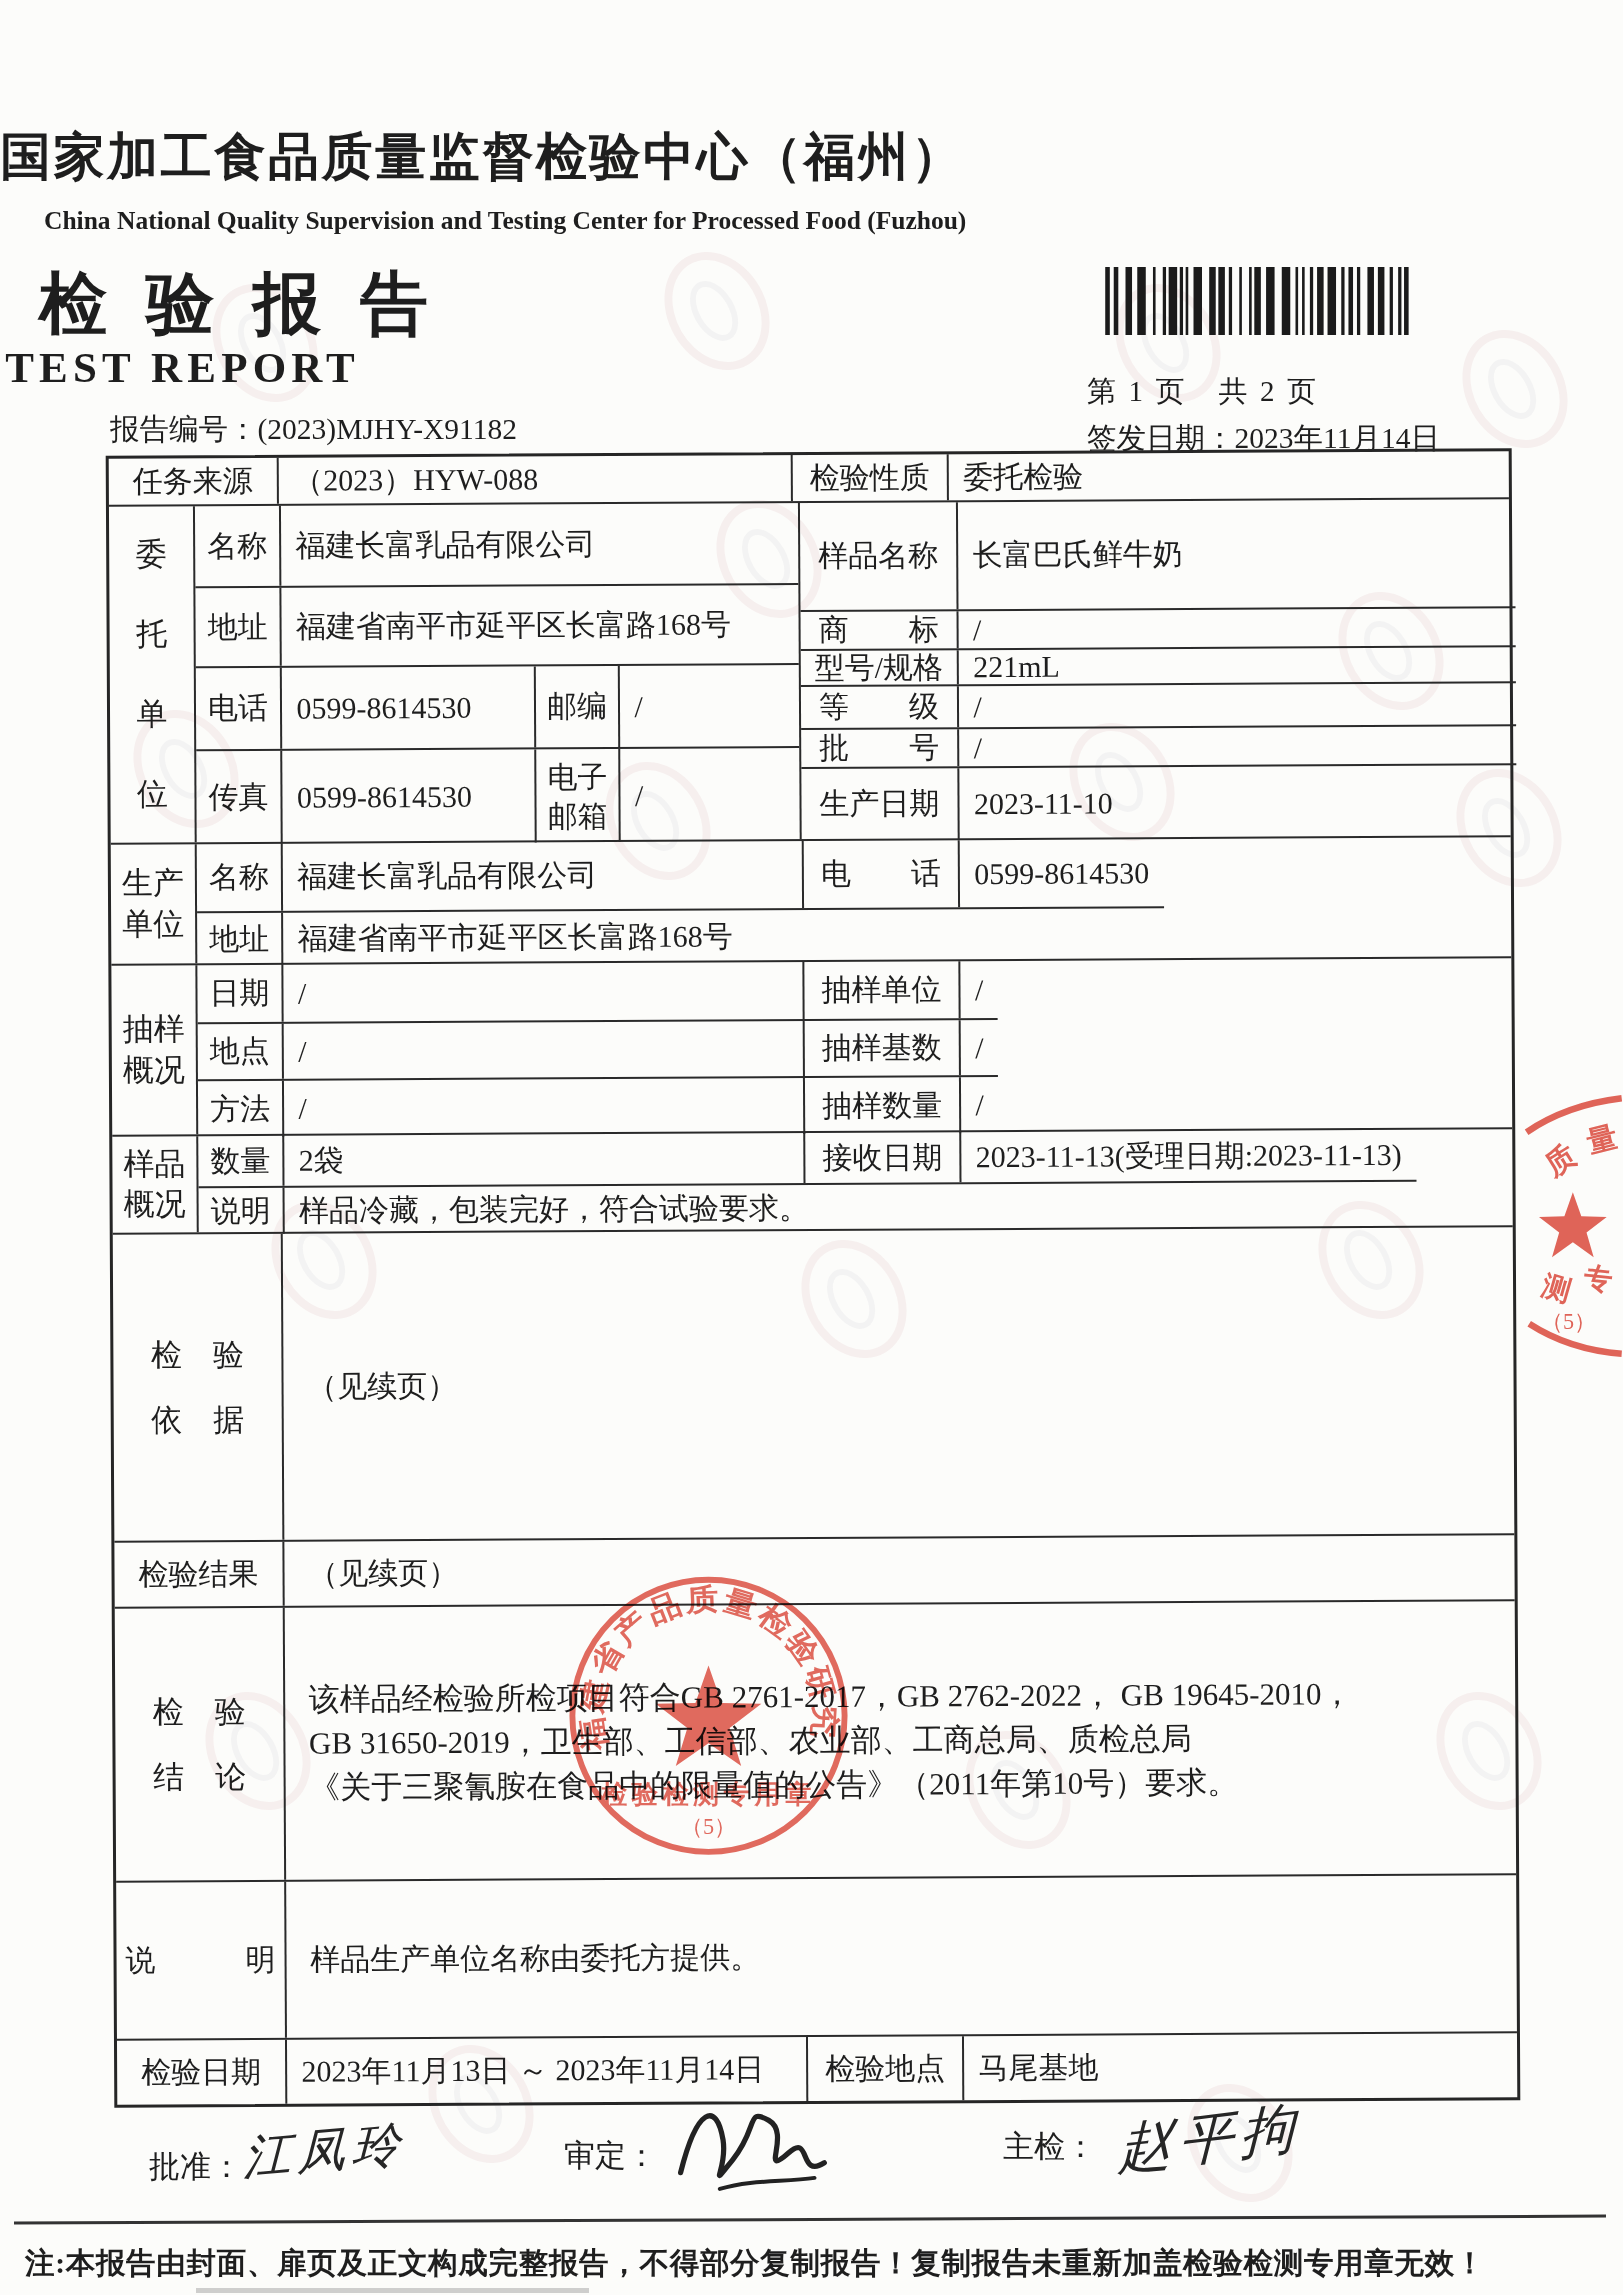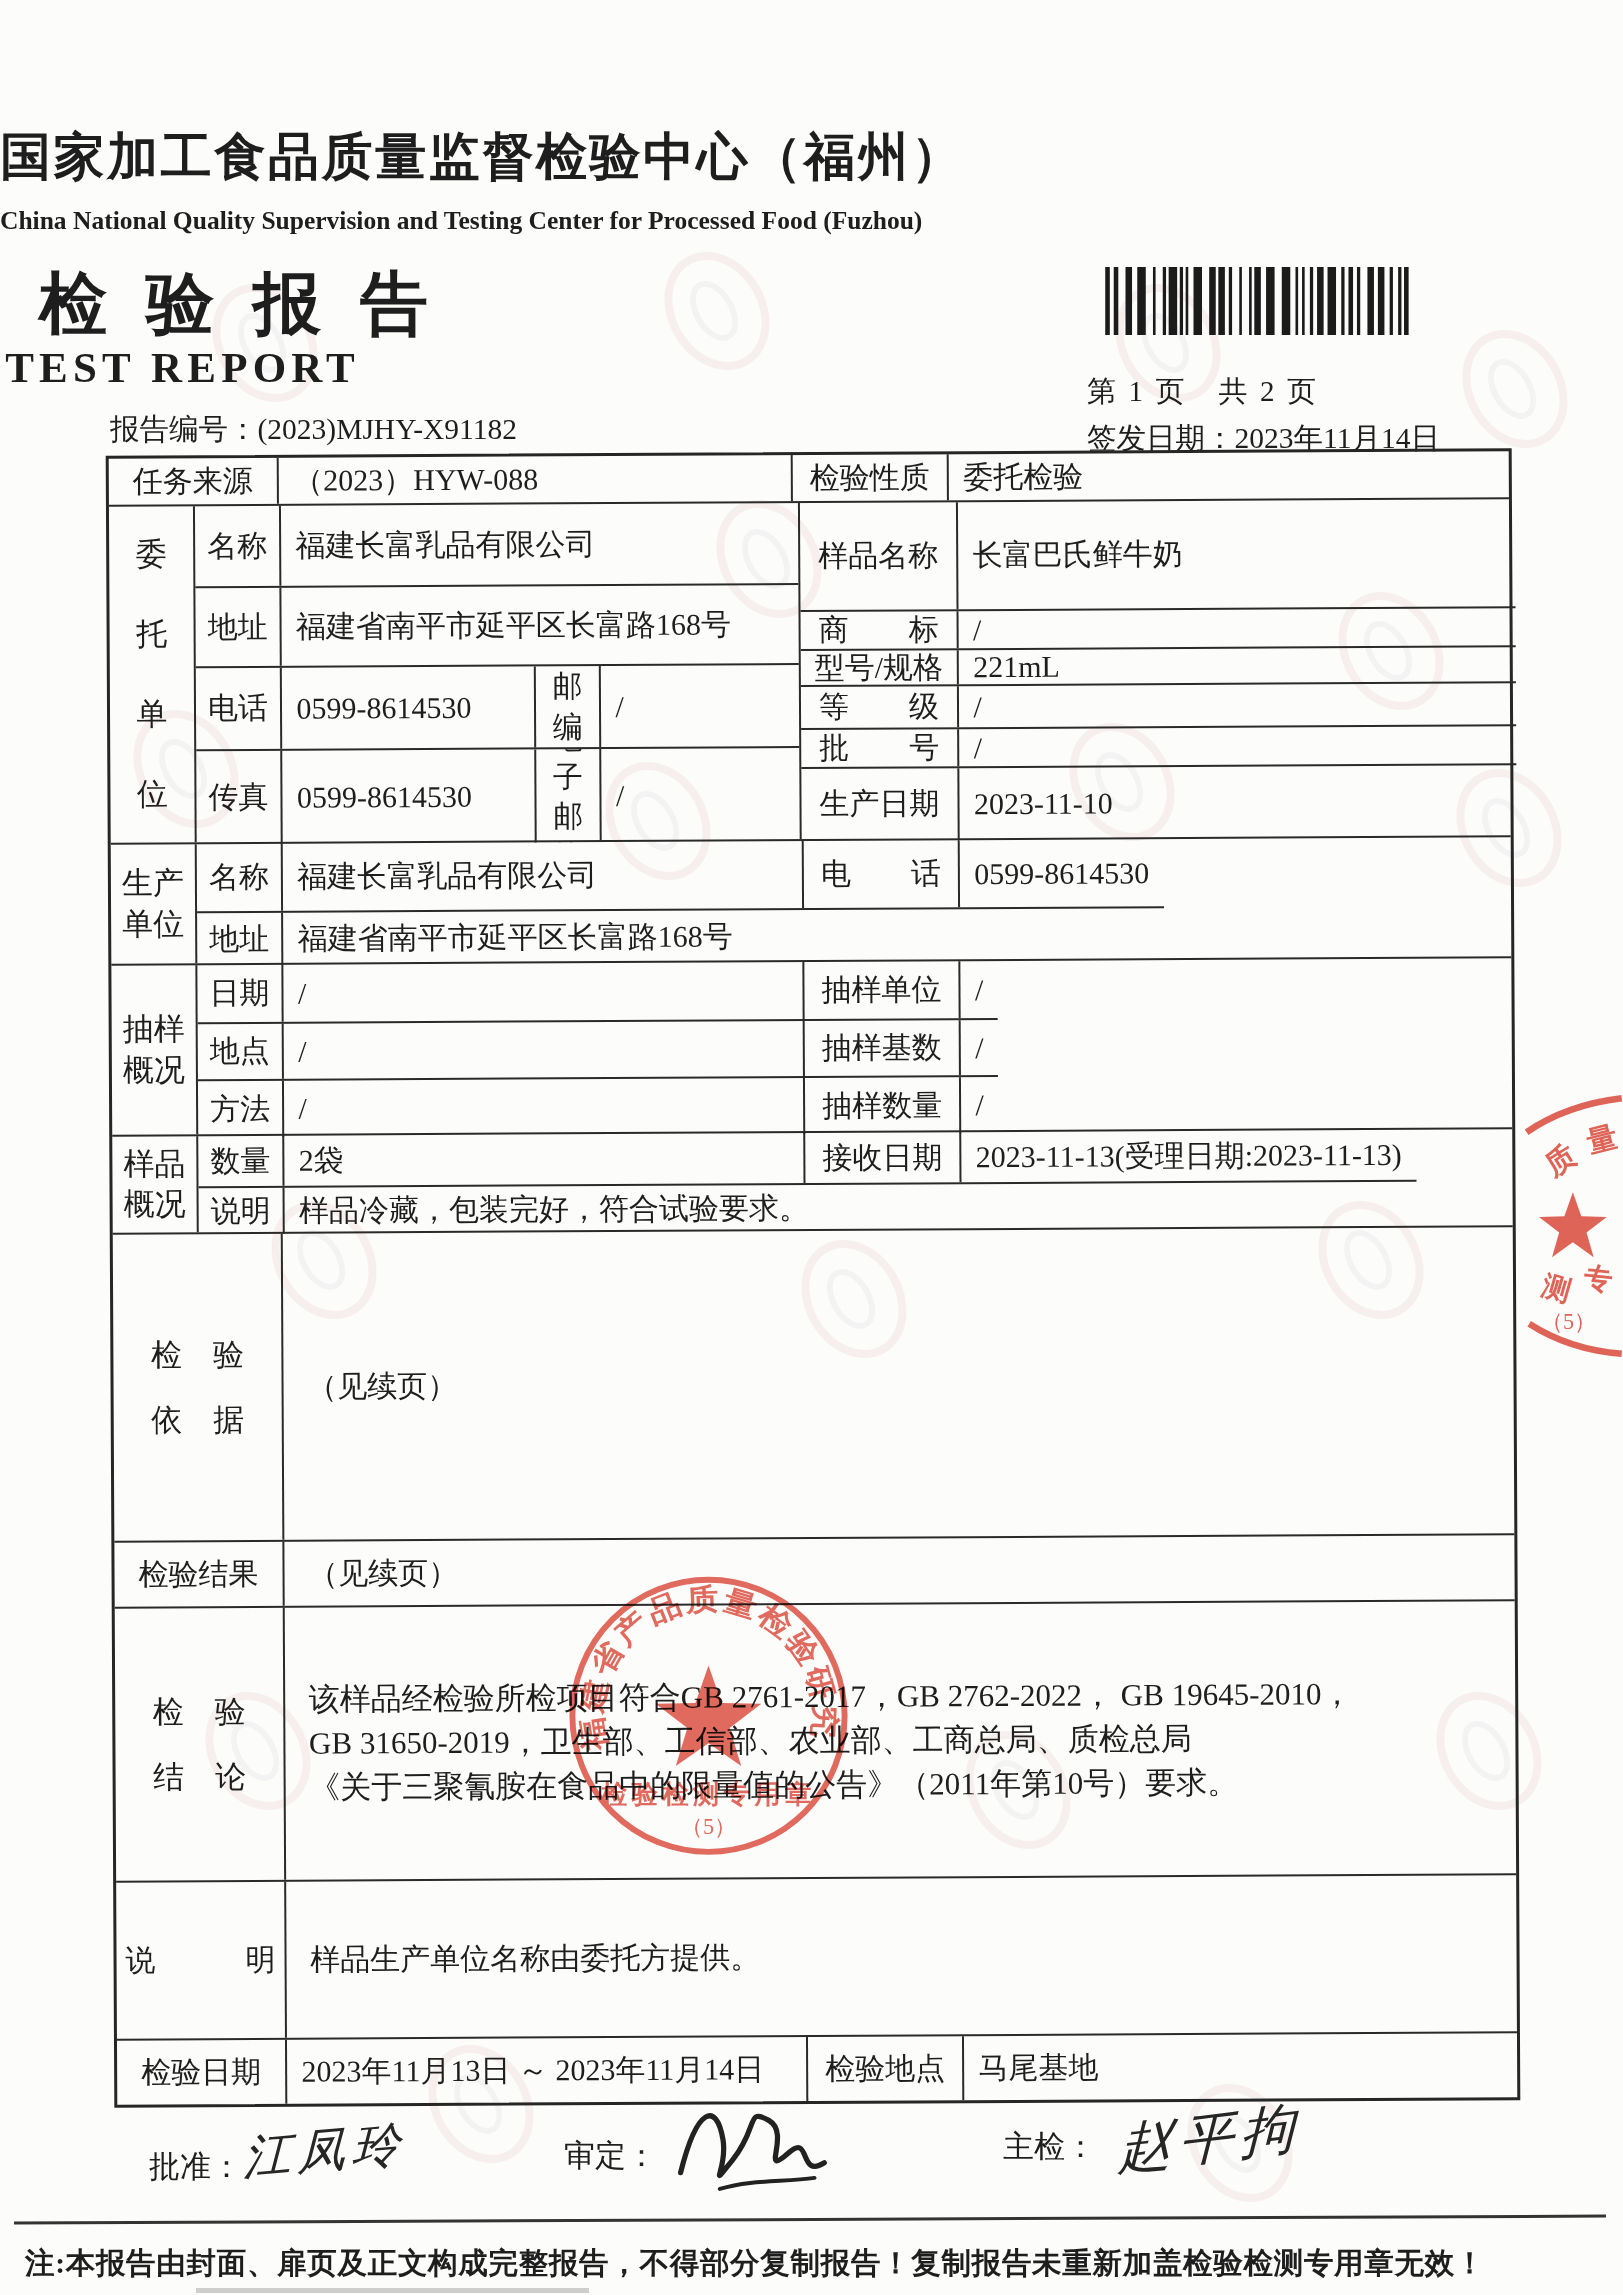--- a/index.html
+++ b/index.html
@@ -9,21 +9,21 @@
     background:#fcfcfa; overflow:hidden;
     font-family:"Liberation Serif","DejaVu Serif",serif;
     color:#1e1e1e;
   }
   .abs { position:absolute; }
   .ctr { left:0; right:0; text-align:left; }
   .pre { white-space:pre-line; }
 
   
   .org-cn   { top:123px; font-size:51px; font-weight:bold; letter-spacing:2.6px; }
-  .org-en   { top:206px; font-size:25.5px; font-weight:bold; }
+  .org-en   { top:206px; font-size:25.5px; font-weight:bold;margin-left:44px; }
   .title-cn { top:259px; font-size:68px; font-weight:bold; letter-spacing:39px; text-indent:39px; }
   .title-en { top:343px; font-size:43px; font-weight:bold; letter-spacing:5.2px; text-indent:5.2px; }
   .pageind  { left:1087px; top:372px; font-size:29px; letter-spacing:2.6px; }
   .issue    { left:1087px; top:419px; font-size:29.5px; }
   .repno    { left:110px;  top:410px; font-size:29.5px; }
 
   
   .tbl {
     position:absolute; left:110px; top:452px; width:1406px;
     border:3.9px solid #262626; background:transparent;
@@ -33,21 +33,21 @@
   .tr  { display:flex; border-top:2.6px solid #2a2a2a; align-items:stretch; }
   .tr:first-child { border-top:none; }
   .cell { display:flex; align-items:center; border-left:2.6px solid #2a2a2a; padding:0 14.4px; overflow:hidden; }
   .cell:first-child { border-left:none; }
   .lab  { justify-content:center; padding:0 5.2px; text-align:center; }
   .w256 { width:168px; flex:none; }
   .w128 { width:84px; flex:none; }
   .w238 { width:156px; flex:none; }
   .w858 { width:562px; flex:none; }
   .w388 { width:254px; flex:none; }
-  .w130 { width:65px; flex:none; }
+  .w130 { width:84px; flex:none; }
   .fill { flex:1 1 auto; }
   .stack { display:flex; flex-direction:column; flex:none; }
   .srow { display:flex; border-top:2px solid #2a2a2a; align-items:stretch; flex:none; }
   .srow:first-child { border-top:none; }
   .srow .cell { border-left-width:2px; }
   .seclab { display:flex; align-items:center; justify-content:center; text-align:center;
             width:84px; flex:none; font-size:31px; }
   .vlabel { line-height:80px; }
   .l2 { line-height:1.3; }
   .big { font-size:31px; line-height:65px; }

